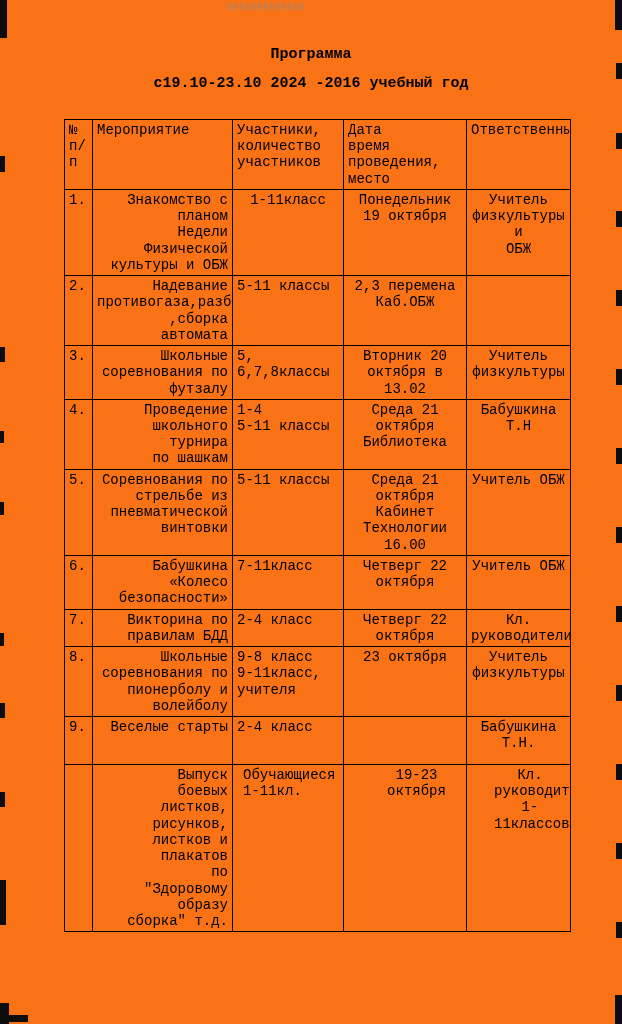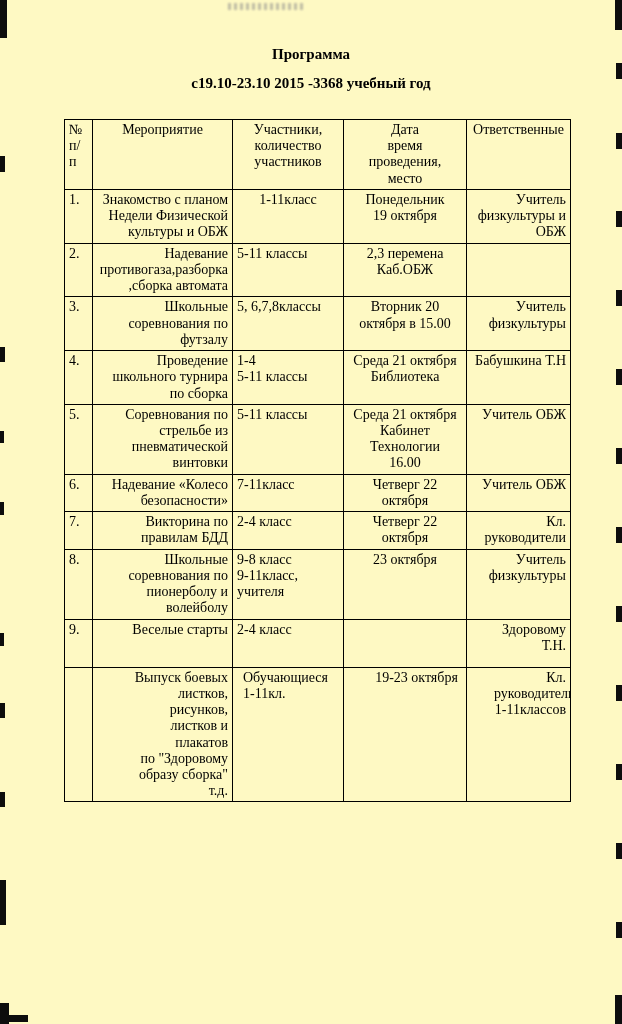--- a/index.html
+++ b/index.html
@@ -4,23 +4,23 @@
 <style>
   html, body {
     margin: 0;
     padding: 0;
     background: #ffffff;
   }
   .page {
     position: relative;
     width: 622px;
     height: 1024px;
-    background: #fef9c3;
+    background: #f97316;
     overflow: hidden;
-    font-family: Liberation Serif, serif;
+    font-family: Liberation Mono, monospace;
     color: #000;
   }
   
   .mark {
     position: absolute;
     background: #0d0d0d;
   }
   .top-smudge {
     position: absolute;
     left: 228px;
@@ -58,27 +58,27 @@
   table.program td {
     border: 1px solid #000;
     vertical-align: top;
     padding: 2px 4px;
     font-size: 14px;
     line-height: 1.16;
     white-space: pre-line;
     font-weight: normal;
     overflow: hidden;
   }
-  table.program th { text-align: center; height: 62px; }
+  table.program th { text-align: left; height: 62px; }
   table.program th.col0 { text-align: left; }
   td.col0 { text-align: left; padding-left: 5px; }
   td.col1 { text-align: right; }
   td.col2 { text-align: left; padding-left: 6px; margin-top: 21px; }
   td.col3 { text-align: center; }
-  td.col4 { text-align: right; }
+  td.col4 { text-align: center; }
   
   #table-body tr:nth-child(1) td { height: 44px; }
   #table-body tr:nth-child(2) td { height: 44px; }
   #table-body tr:nth-child(3) td { height: 45px; }
   #table-body tr:nth-child(4) td { height: 44px; }
   #table-body tr:nth-child(5) td { height: 59px; }
   #table-body tr:nth-child(6) td { height: 26px; }
   #table-body tr:nth-child(7) td { height: 27px; }
   #table-body tr:nth-child(8) td { height: 59px; }
   #table-body tr:nth-child(9) td { height: 43px; }
@@ -116,21 +116,21 @@
   <div class="mark" style="left:616px;top:527px;width:6px;height:16px"></div>
   <div class="mark" style="left:616px;top:606px;width:6px;height:16px"></div>
   <div class="mark" style="left:616px;top:685px;width:6px;height:16px"></div>
   <div class="mark" style="left:616px;top:764px;width:6px;height:16px"></div>
   <div class="mark" style="left:616px;top:843px;width:6px;height:16px"></div>
   <div class="mark" style="left:616px;top:922px;width:6px;height:16px"></div>
   <div class="mark" style="left:615px;top:995px;width:7px;height:29px"></div>
 
   <div class="titles">
     <div class="title-line1">Программа</div>
-    <div class="title-line3">с19.10-23.10 2015 -3368 учебный год</div>
+    <div class="title-line3">с19.10-23.10 2024 -2016 учебный год</div>
   </div>
 
   <table class="program">
     <colgroup>
       <col style="width:28px">
       <col style="width:140px">
       <col style="width:111px">
       <col style="width:123px">
       <col style="width:104px">
     </colgroup>
@@ -173,29 +173,29 @@
 Каб.ОБЖ</td>
           <td class="col4"></td>
         </tr>
         <tr>
           <td class="col0">3.</td>
           <td class="col1">Школьные
 соревнования по
 футзалу</td>
           <td class="col2">5, 6,7,8классы</td>
           <td class="col3">Вторник 20
-октября в 15.00</td>
+октября в 13.02</td>
           <td class="col4">Учитель
 физкультуры</td>
         </tr>
         <tr>
           <td class="col0">4.</td>
           <td class="col1">Проведение
 школьного турнира
-по сборка</td>
+по шашкам</td>
           <td class="col2">1-4
 5-11 классы</td>
           <td class="col3">Среда 21 октября
 Библиотека</td>
           <td class="col4">Бабушкина Т.Н</td>
         </tr>
         <tr>
           <td class="col0">5.</td>
           <td class="col1">Соревнования по
 стрельбе из
@@ -203,21 +203,21 @@
 винтовки</td>
           <td class="col2">5-11 классы</td>
           <td class="col3">Среда 21 октября
 Кабинет
 Технологии
 16.00</td>
           <td class="col4">Учитель ОБЖ</td>
         </tr>
         <tr>
           <td class="col0">6.</td>
-          <td class="col1">Надевание «Колесо
+          <td class="col1">Бабушкина «Колесо
 безопасности»</td>
           <td class="col2">7-11класс</td>
           <td class="col3">Четверг 22
 октября</td>
           <td class="col4">Учитель ОБЖ</td>
         </tr>
         <tr>
           <td class="col0">7.</td>
           <td class="col1">Викторина по
 правилам БДД</td>
@@ -238,21 +238,21 @@
 учителя</td>
           <td class="col3">23 октября</td>
           <td class="col4">Учитель
 физкультуры</td>
         </tr>
         <tr>
           <td class="col0">9.</td>
           <td class="col1">Веселые старты</td>
           <td class="col2">2-4 класс</td>
           <td class="col3"></td>
-          <td class="col4">Здоровому
+          <td class="col4">Бабушкина
 Т.Н.</td>
         </tr>
         <tr>
           <td class="col0">10</td>
           <td class="col1">Выпуск  боевых
 листков, рисунков,
 листков и плакатов
 по "Здоровому
 образу сборка" т.д.</td>
           <td class="col2">Обучающиеся

